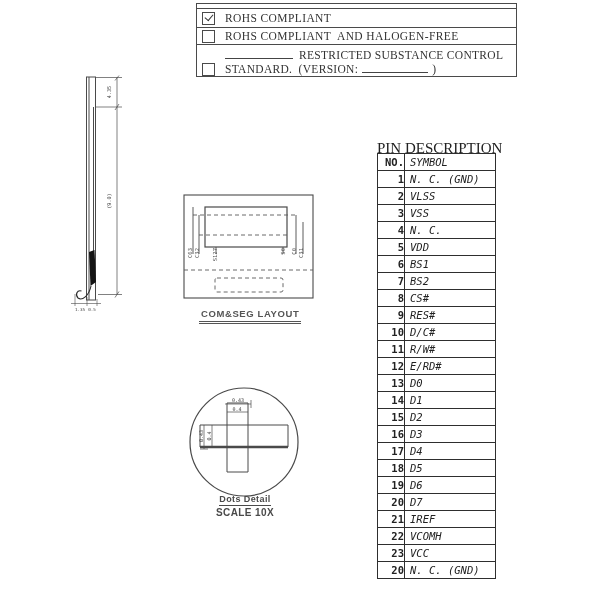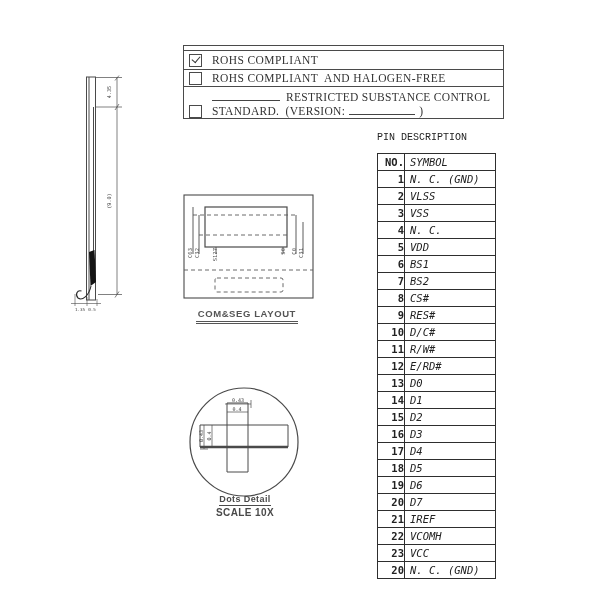--- a/index.html
+++ b/index.html
@@ -1,20 +1,20 @@
 <!DOCTYPE html>
 <html><head>
 <meta charset="utf-8">
 <style>
   html,body{margin:0;padding:0;background:#fff;}
   .page{position:relative;width:600px;height:600px;background:#ffffff;overflow:hidden;
         font-family:"Liberation Serif",serif;color:#2e2e2e;}
 
   
-  .comp-box{position:absolute;left:183px;top:3px;width:319px;border:1.3px solid #4a4a4a;margin-top:42px;}
+  .comp-box{position:absolute;left:196px;top:3px;width:319px;border:1.3px solid #4a4a4a;}
   .comp-strip{height:4px;border-bottom:1.3px solid #4a4a4a;}
   .comp-row{display:flex;align-items:center;border-bottom:1.3px solid #4a4a4a;}
   .comp-row:last-child{border-bottom:none;}
   .comp-row.r1{height:18px;}
   .comp-row.r2{height:16px;}
   .comp-row.r3{height:30px;align-items:flex-end;padding-top:1px;}
   .cb{flex:0 0 auto;width:11px;height:11px;border:1.3px solid #4a4a4a;margin-left:5px;margin-right:10px;
       position:relative;background:#fff;}
   .comp-row.r3 .cb{margin-top:2px;}
   .cb .tick{display:none;}
@@ -29,32 +29,32 @@
 
   
   svg{position:absolute;overflow:visible;}
   .side-view{left:58px;top:70px;}
   .comseg-svg{left:183px;top:192px;}
   .dots-svg{left:186px;top:383px;}
   svg text{font-family:"DejaVu Sans Mono",monospace;fill:#444;}
 
   .comseg-label{position:absolute;writing-mode:vertical-rl;transform:rotate(180deg);
       font-family:"DejaVu Sans Mono",monospace;font-size:5.5px;color:#555;letter-spacing:0;}
-  .comseg-caption-wrap{position:absolute;left:165px;top:303px;width:133px;text-align:right;}
+  .comseg-caption-wrap{position:absolute;left:199px;top:303px;width:133px;text-align:left;}
   .comseg-caption{display:inline-block;font-family:"Liberation Sans",sans-serif;font-weight:bold;
       font-size:9.5px;letter-spacing:.6px;color:#555;border-bottom:3px double #555;padding:0 2px 2px 2px;}
 
   .dots-caption-wrap{position:absolute;left:186px;top:488px;width:118px;text-align:center;
       font-family:"Liberation Sans",sans-serif;font-weight:bold;color:#4a4a4a;}
   .dots-caption{display:inline-block;font-size:9px;letter-spacing:.4px;border-bottom:1.2px solid #4a4a4a;padding-bottom:1px;}
   .dots-scale{font-size:10px;letter-spacing:.4px;margin-top:1px;}
 
   
-  .pin-title{position:absolute;left:377px;top:132px;font-family:Liberation Mono, monospace;
-      font-size:10px;color:#222;letter-spacing:0;}
+  .pin-title{position:absolute;left:377px;top:140px;font-family:Liberation Serif, serif;
+      font-size:15px;color:#222;letter-spacing:0;}
   .pin-table{position:absolute;left:377px;top:153px;border-collapse:collapse;
       font-family:"DejaVu Sans Mono",monospace;font-size:10.5px;color:#222;}
   .pin-table td{border:1.2px solid #2e2e2e;height:16px;padding:0;line-height:16px;white-space:pre;}
   .pin-table td.no{width:26px;text-align:right;font-weight:bold;}
   .pin-table td.sym{width:85px;padding-left:5px;text-align:left;font-style:italic;}
 </style>
 </head>
 <body>
 
 <div class="page">

